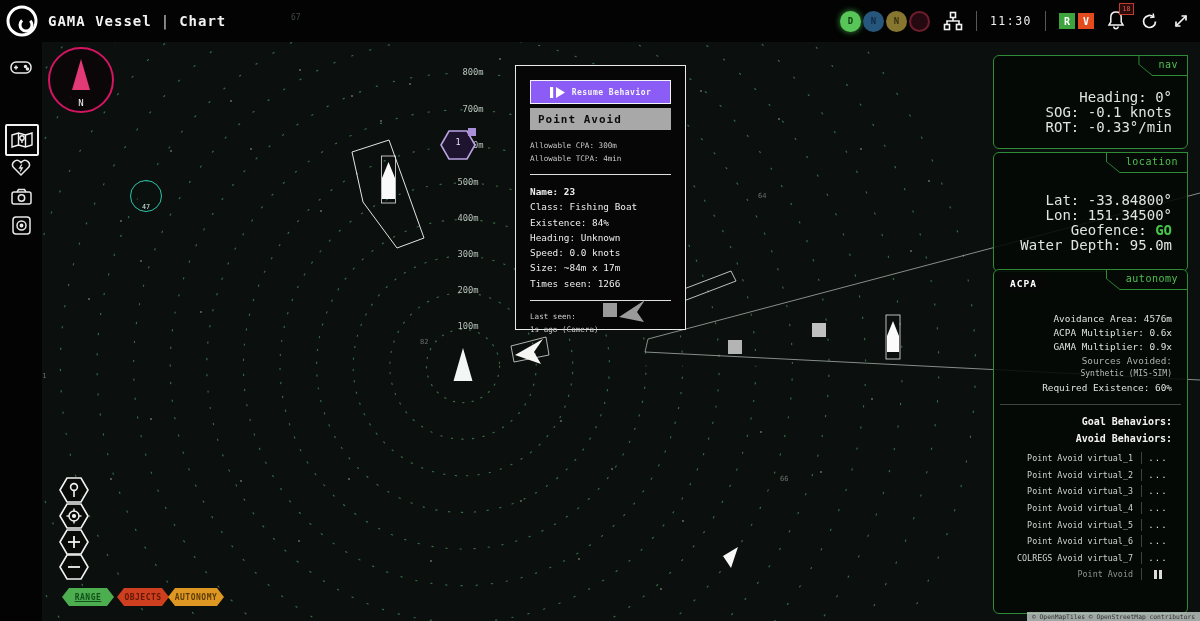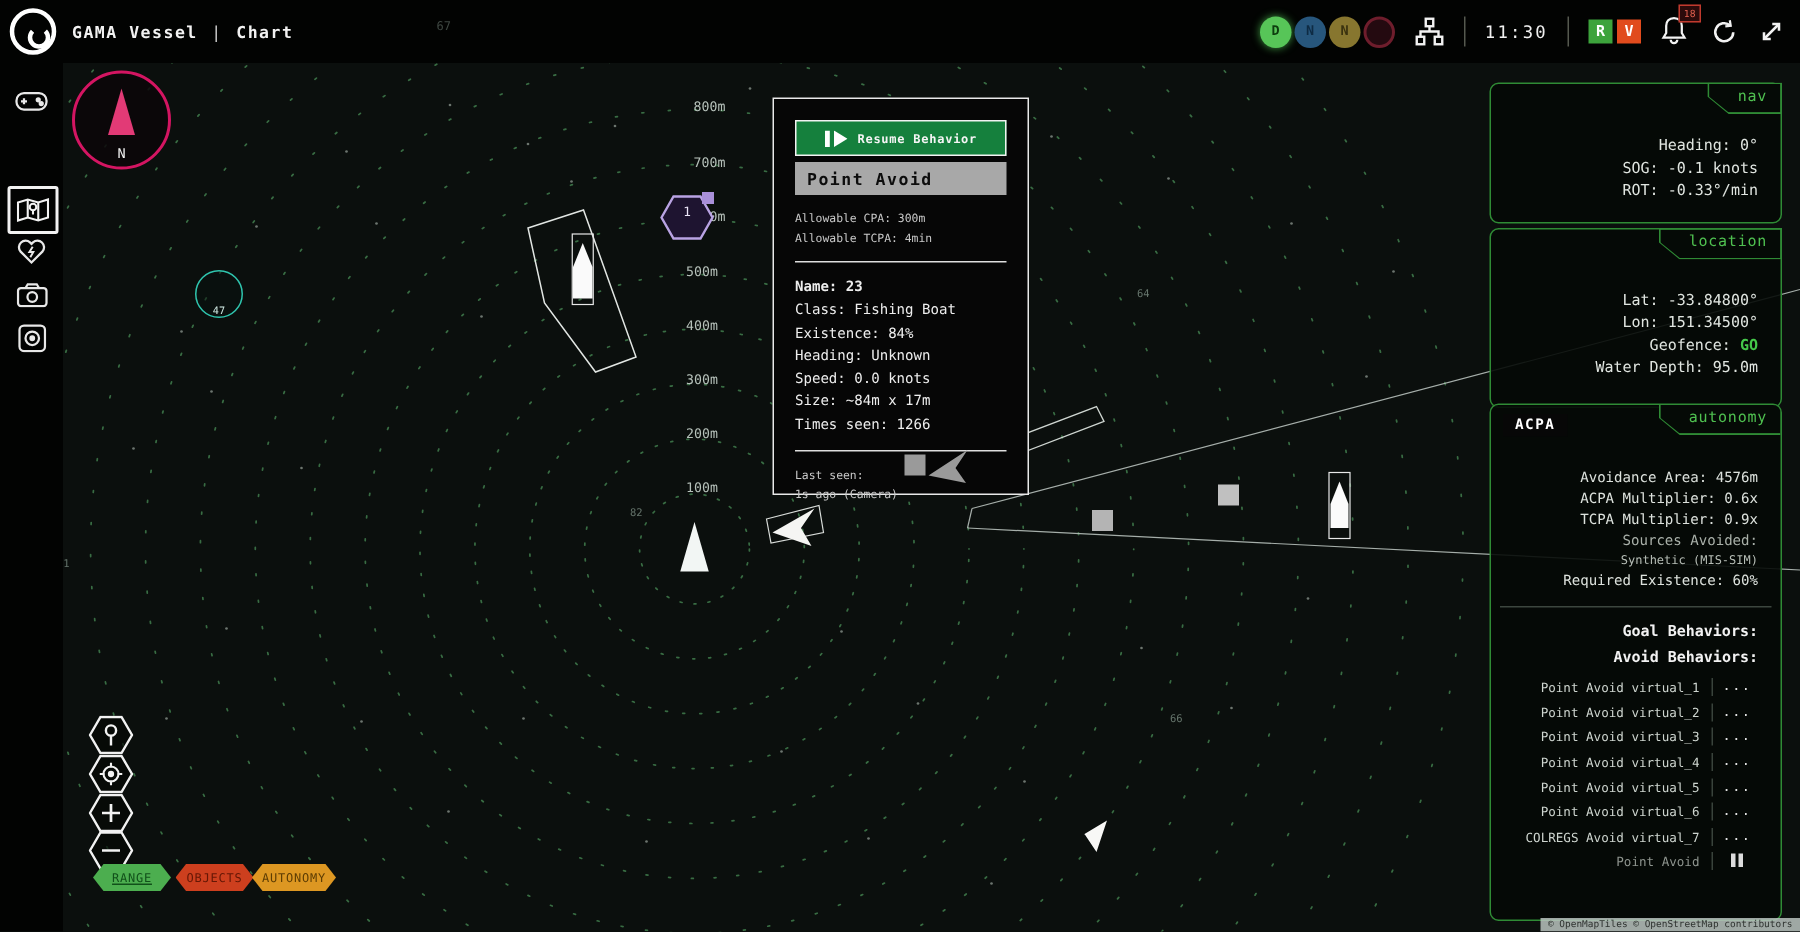--- a/index.html
+++ b/index.html
@@ -4,21 +4,21 @@
 <style>
   html,body{margin:0;padding:0}
   body{
     width:1200px;height:621px;position:relative;overflow:hidden;
     background:#0b0f0d;color:#e6e6e6;
     font-family:"DejaVu Sans Mono","Liberation Mono",monospace;
   }
   
   .topbar{position:absolute;top:0;left:0;width:1200px;height:42px;background:#020302;z-index:30;display:flex;align-items:center}
   .logo{position:absolute;left:4px;top:3px;width:36px;height:36px}
-  .brand-wrap{position:absolute;left:48px;top:0;height:42px;display:flex;align-items:center;gap:9px;font-size:11px;font-weight:bold;letter-spacing:1px;color:#f2f2f2}
+  .brand-wrap{position:absolute;left:48px;top:0;height:42px;display:flex;align-items:center;gap:9px;font-size:14px;font-weight:bold;letter-spacing:1px;color:#f2f2f2}
   .brand-sep{font-weight:normal;color:#cfcfcf}
   .faint-num{position:absolute;left:291px;top:13px;font-size:8px;color:#3e4742}
   .tb-right{position:absolute;right:10px;top:0;height:42px;display:flex;align-items:center;gap:13px}
   .status-circles{display:flex;gap:2px}
   .scircle{width:21px;height:21px;border-radius:50%;display:flex;align-items:center;justify-content:center;font-size:9px;font-weight:bold}
   .sc-d{background:#57c558;color:#0d3d0e;box-shadow:0 0 6px rgba(90,220,95,.7)}
   .sc-n1{background:#27567c;color:#0e2b44}
   .sc-n2{background:#87762f;color:#3a320f}
   .sc-x{background:#240a10;border:2px solid #6e1d2c;color:#4a1420;width:17px;height:17px}
   .tb-divider{width:1px;height:20px;background:#55594f}
@@ -38,55 +38,55 @@
   .chart-svg{position:absolute;top:0;left:0;z-index:1}
   .range-label{position:absolute;width:44px;text-align:center;font-size:8.8px;color:#b6c1ba;z-index:2}
   .sounding{position:absolute;font-size:7px;color:#65746b;z-index:2}
   .hex-marker{position:absolute;left:439px;top:127px;width:40px;height:38px;z-index:3}
   .hex-marker .num{position:absolute;left:0;top:10px;width:38px;text-align:center;font-size:8.5px;color:#ece6f8}
   .teal-marker{position:absolute;left:130px;top:180px;width:30px;height:30px;border:1.4px solid #2fc4ad;border-radius:50%;display:flex;align-items:flex-end;justify-content:center;font-size:6.8px;color:#cfe8e2;z-index:3;background:rgba(8,18,16,.5)}
   .compass{position:absolute;left:48px;top:47px;width:62px;height:62px;border:2.6px solid #d41562;border-radius:50%;background:rgba(12,6,9,.85);z-index:3}
   .compass .n{position:absolute;left:0;bottom:3px;width:100%;text-align:center;font-size:9px;color:#f0f0f0}
   
   .popup{position:absolute;left:515px;top:65px;width:171px;height:265px;background:#060606;border:1.6px solid #e9e9e9;z-index:10;box-sizing:border-box;padding:14px 14px 0 14px}
-  .resume-btn{height:22px;border:1px solid #f2f2f2;background:#15803d;display:flex;align-items:center;justify-content:center;gap:7px;color:#f5f5f5;font-size:8px;font-weight:bold;letter-spacing:.5px}
+  .resume-btn{height:22px;border:1px solid #f2f2f2;background:#8b5cf6;display:flex;align-items:center;justify-content:center;gap:7px;color:#f5f5f5;font-size:8px;font-weight:bold;letter-spacing:.5px}
   .popup-title{height:22px;margin-top:4px;background:#a8a8a8;color:#0d0d0d;font-size:11px;font-weight:bold;display:flex;align-items:center;padding-left:8px;letter-spacing:1px}
   .popup-small{font-size:7.6px;color:#c9c9c9;line-height:13px}
   .popup-hr{border:none;border-top:1px solid #dedede;margin:9px 0}
   .popup-detail{font-size:9.4px;color:#ededed;line-height:15.3px}
   .popup-detail.bold{font-weight:bold}
   
   .panel{position:absolute;left:993px;width:195px;border:1px solid #2f8b35;border-radius:6px;background:rgba(4,9,6,.9);z-index:20;box-sizing:border-box}
   .panel-nav{top:55px;height:94px}
   .panel-location{top:152px;height:120px}
   .panel-autonomy{top:269px;height:345px;overflow:hidden}
   .tab{position:absolute;top:-1px;right:-1px;height:21px;z-index:2}
   .tab-outer{position:absolute;inset:0;background:#2f8b35;clip-path:polygon(0 0,100% 0,100% 100%,14px 100%,0 45%)}
   .tab-inner{position:absolute;inset:1px;background:#050a06;clip-path:polygon(0 0,100% 0,100% 100%,13px 100%,0 45%)}
   .tab-txt{position:relative;z-index:3;display:block;line-height:20px;padding:0 10px 0 20px;font-size:10px;color:#4fc050;letter-spacing:.5px}
-  .p-lines{padding:34px 15px 0 0;text-align:right;font-size:10px;line-height:15px;color:#e0e5e0}
+  .p-lines{padding:34px 15px 0 0;text-align:right;font-size:14px;line-height:15px;color:#e0e5e0}
   .panel-location .p-lines{padding-top:40px}
   .geo-go{color:#45c84a;font-weight:bold}
   .edit-btn{position:absolute;top:6px;left:8px;font-size:9.5px;font-weight:bold;letter-spacing:1px;color:#fff;background:#070707;padding:2px 8px;z-index:3}
   .auto-stats{padding:42px 15px 0 0;text-align:right;font-size:9.4px;line-height:14px;color:#dde2dd}
   .auto-dim{color:#a9b0a9}
   .auto-dim-sm{font-size:8px;color:#b5bcb5;line-height:12px}
   .auto-req{margin-top:1px}
   .auto-hr{border:none;border-top:1px solid #3c463e;margin:9px 6px 8px 6px}
   .sec-head{text-align:right;padding-right:15px;font-size:10px;font-weight:bold;color:#f2f2f2;line-height:17px}
   .sec-sub{text-align:right;padding-right:15px;font-size:9.4px;color:#e4e4e4;line-height:17px;margin-bottom:3px}
   .beh-row{display:flex;justify-content:flex-end;align-items:center;height:16.6px;padding-right:13px}
   .beh-name{font-size:8.4px;color:#ced5cf;padding-right:8px}
   .beh-action{width:32px;text-align:center;border-left:1px solid #39433b;font-size:9px;color:#e3e3e3;letter-spacing:1px;line-height:12px}
   .beh-paused .beh-name{color:#8e948e}
   .pause-ic{display:inline-flex;gap:2.5px;vertical-align:middle}
   .pause-ic i{display:block;width:3.2px;height:9px;background:#dcdcdc}
   
   .hexbtn{position:absolute;left:59px;width:30px;height:26px;z-index:20}
-  .tag{position:absolute;top:576px;height:18px;display:flex;align-items:center;justify-content:center;font-size:8px;font-weight:normal;letter-spacing:.5px;z-index:20;clip-path:polygon(7px 0,calc(100% - 7px) 0,100% 50%,calc(100% - 7px) 100%,7px 100%,0 50%)}
+  .tag{position:absolute;top:588px;height:18px;display:flex;align-items:center;justify-content:center;font-size:8px;font-weight:bold;letter-spacing:.5px;z-index:20;clip-path:polygon(7px 0,calc(100% - 7px) 0,100% 50%,calc(100% - 7px) 100%,7px 100%,0 50%)}
   .tag-range{left:62px;width:52px;background:#4cae4f;color:#11501a;text-decoration:underline}
   .tag-objects{left:117px;width:52px;background:#cd3f1e;color:#641705}
   .tag-autonomy{left:168px;width:56px;background:#dd9722;color:#5d3d04}
   
   .attribution{position:absolute;right:0;bottom:0;height:9px;background:rgba(186,195,191,.85);color:#2e322f;font-size:6.3px;line-height:9px;padding:0 5px;z-index:26}
   svg{display:block}
 </style>
 </head>
 <body>
 
@@ -276,21 +276,21 @@
 <div class="panel panel-autonomy">
   <div class="tab">
     <div class="tab-outer"></div>
       <div class="tab-inner"></div>
     <span class="tab-txt">autonomy</span>
   </div>
   <div class="edit-btn">ACPA</div>
   <div class="auto-stats">
     <div>Avoidance Area: 4576m</div>
     <div>ACPA Multiplier: 0.6x</div>
-    <div>TCPA Multiplier: 0.9x</div>
+    <div>GAMA Multiplier: 0.9x</div>
     <div class="auto-dim">Sources Avoided:</div>
     <div class="auto-dim-sm">Synthetic (MIS-SIM)</div>
     <div class="auto-req">Required Existence: 60%</div>
   </div>
   <hr class="auto-hr">
   <div class="sec-head">Goal Behaviors:</div>
   <div class="sec-head" style="margin-bottom:3px">Avoid Behaviors:</div>
 
   <div class="beh-row">
     <span class="beh-name">Point Avoid virtual_1</span>

